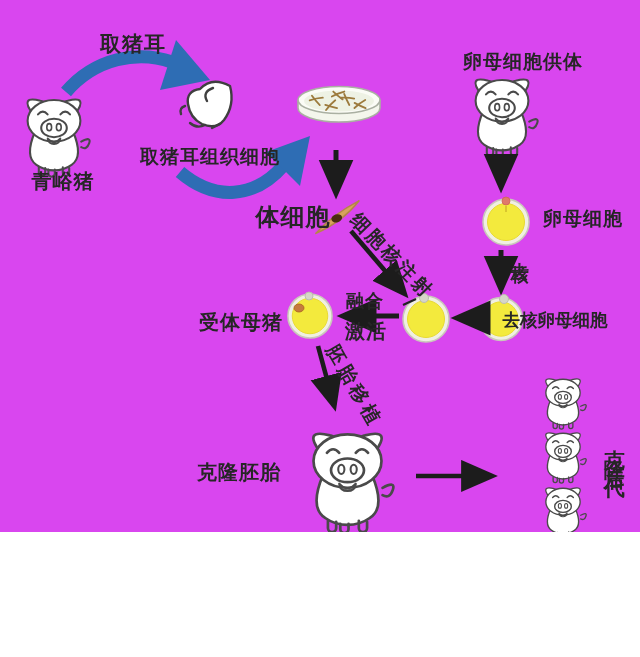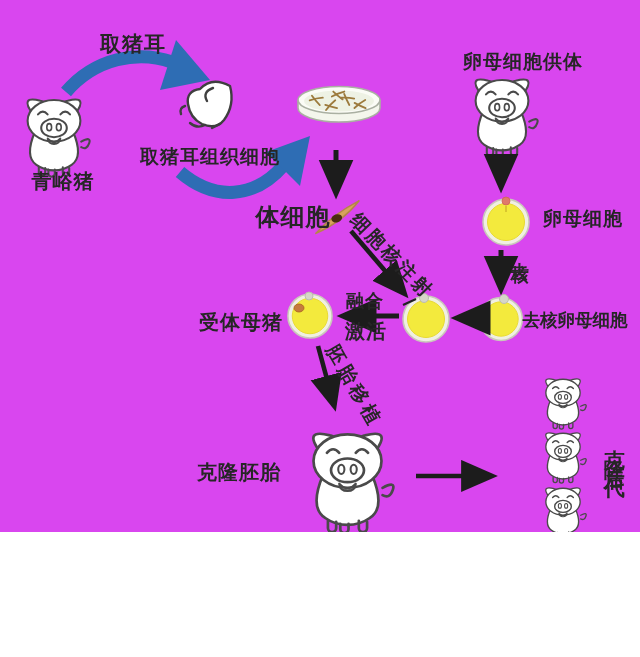--- a/index.html
+++ b/index.html
@@ -156,21 +156,21 @@
   <div class="lbl" style="left:277px;top:203px;font-size:24px;margin-left:16px;">体细胞</div>
 
   <div class="lbl rot" style="--r:46deg;left:392px;top:256px;font-size:19px;letter-spacing:3px;">细胞核注射</div>
 
   <div class="lbl" style="left:523px;top:51px;font-size:19px;">卵母细胞供体</div>
 
   <div class="lbl" style="left:583px;top:208px;font-size:19px;">卵母细胞</div>
 
   <div class="lbl vert" style="left:509px;top:247px;font-size:18px;letter-spacing:3px;">去核</div>
 
-  <div class="lbl" style="left:575px;top:310px;font-size:17.5px;letter-spacing:0;">去核卵母细胞</div>
+  <div class="lbl" style="left:555px;top:310px;font-size:17.5px;letter-spacing:0;">去核卵母细胞</div>
 
   <div class="lbl" style="left:365px;top:291px;font-size:18px;">融合</div>
 
   <div class="lbl" style="left:366px;top:320px;font-size:20px;">激活</div>
 
   <div class="lbl" style="left:241px;top:311px;font-size:20px;">受体母猪</div>
 
   <div class="lbl rot" style="--r:60deg;left:354px;top:386px;font-size:19px;letter-spacing:4px;">胚胎移植</div>
 
   <div class="lbl" style="left:239px;top:461px;font-size:20px;">克隆胚胎</div>

